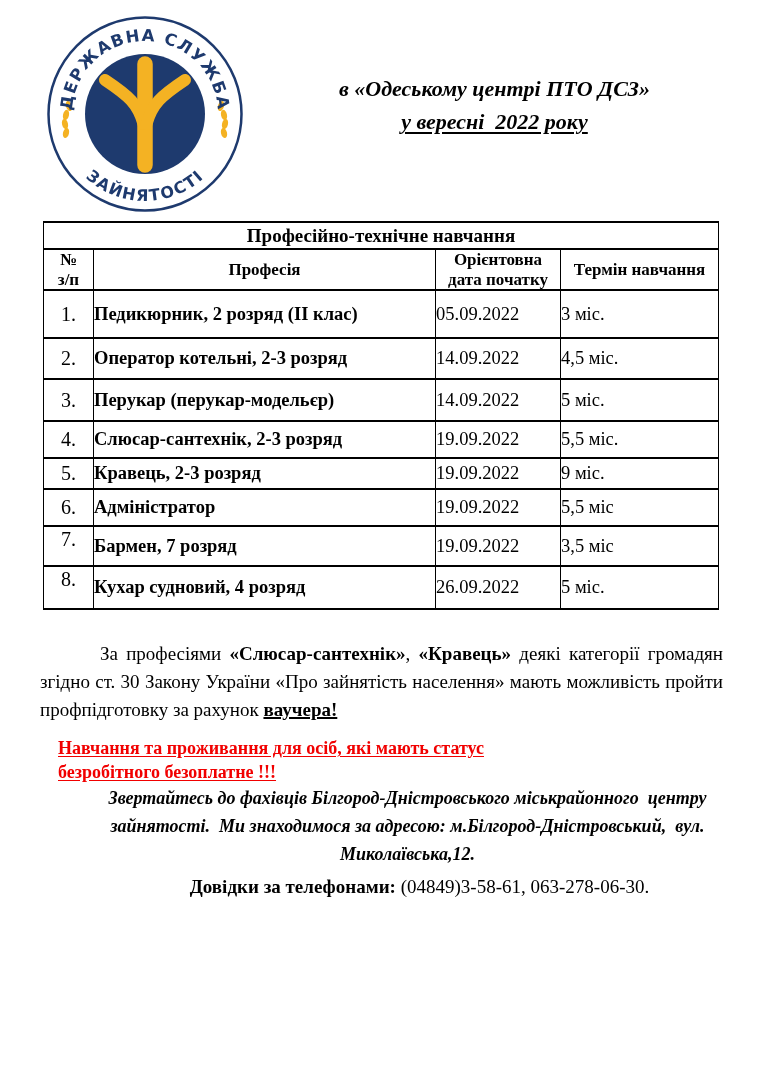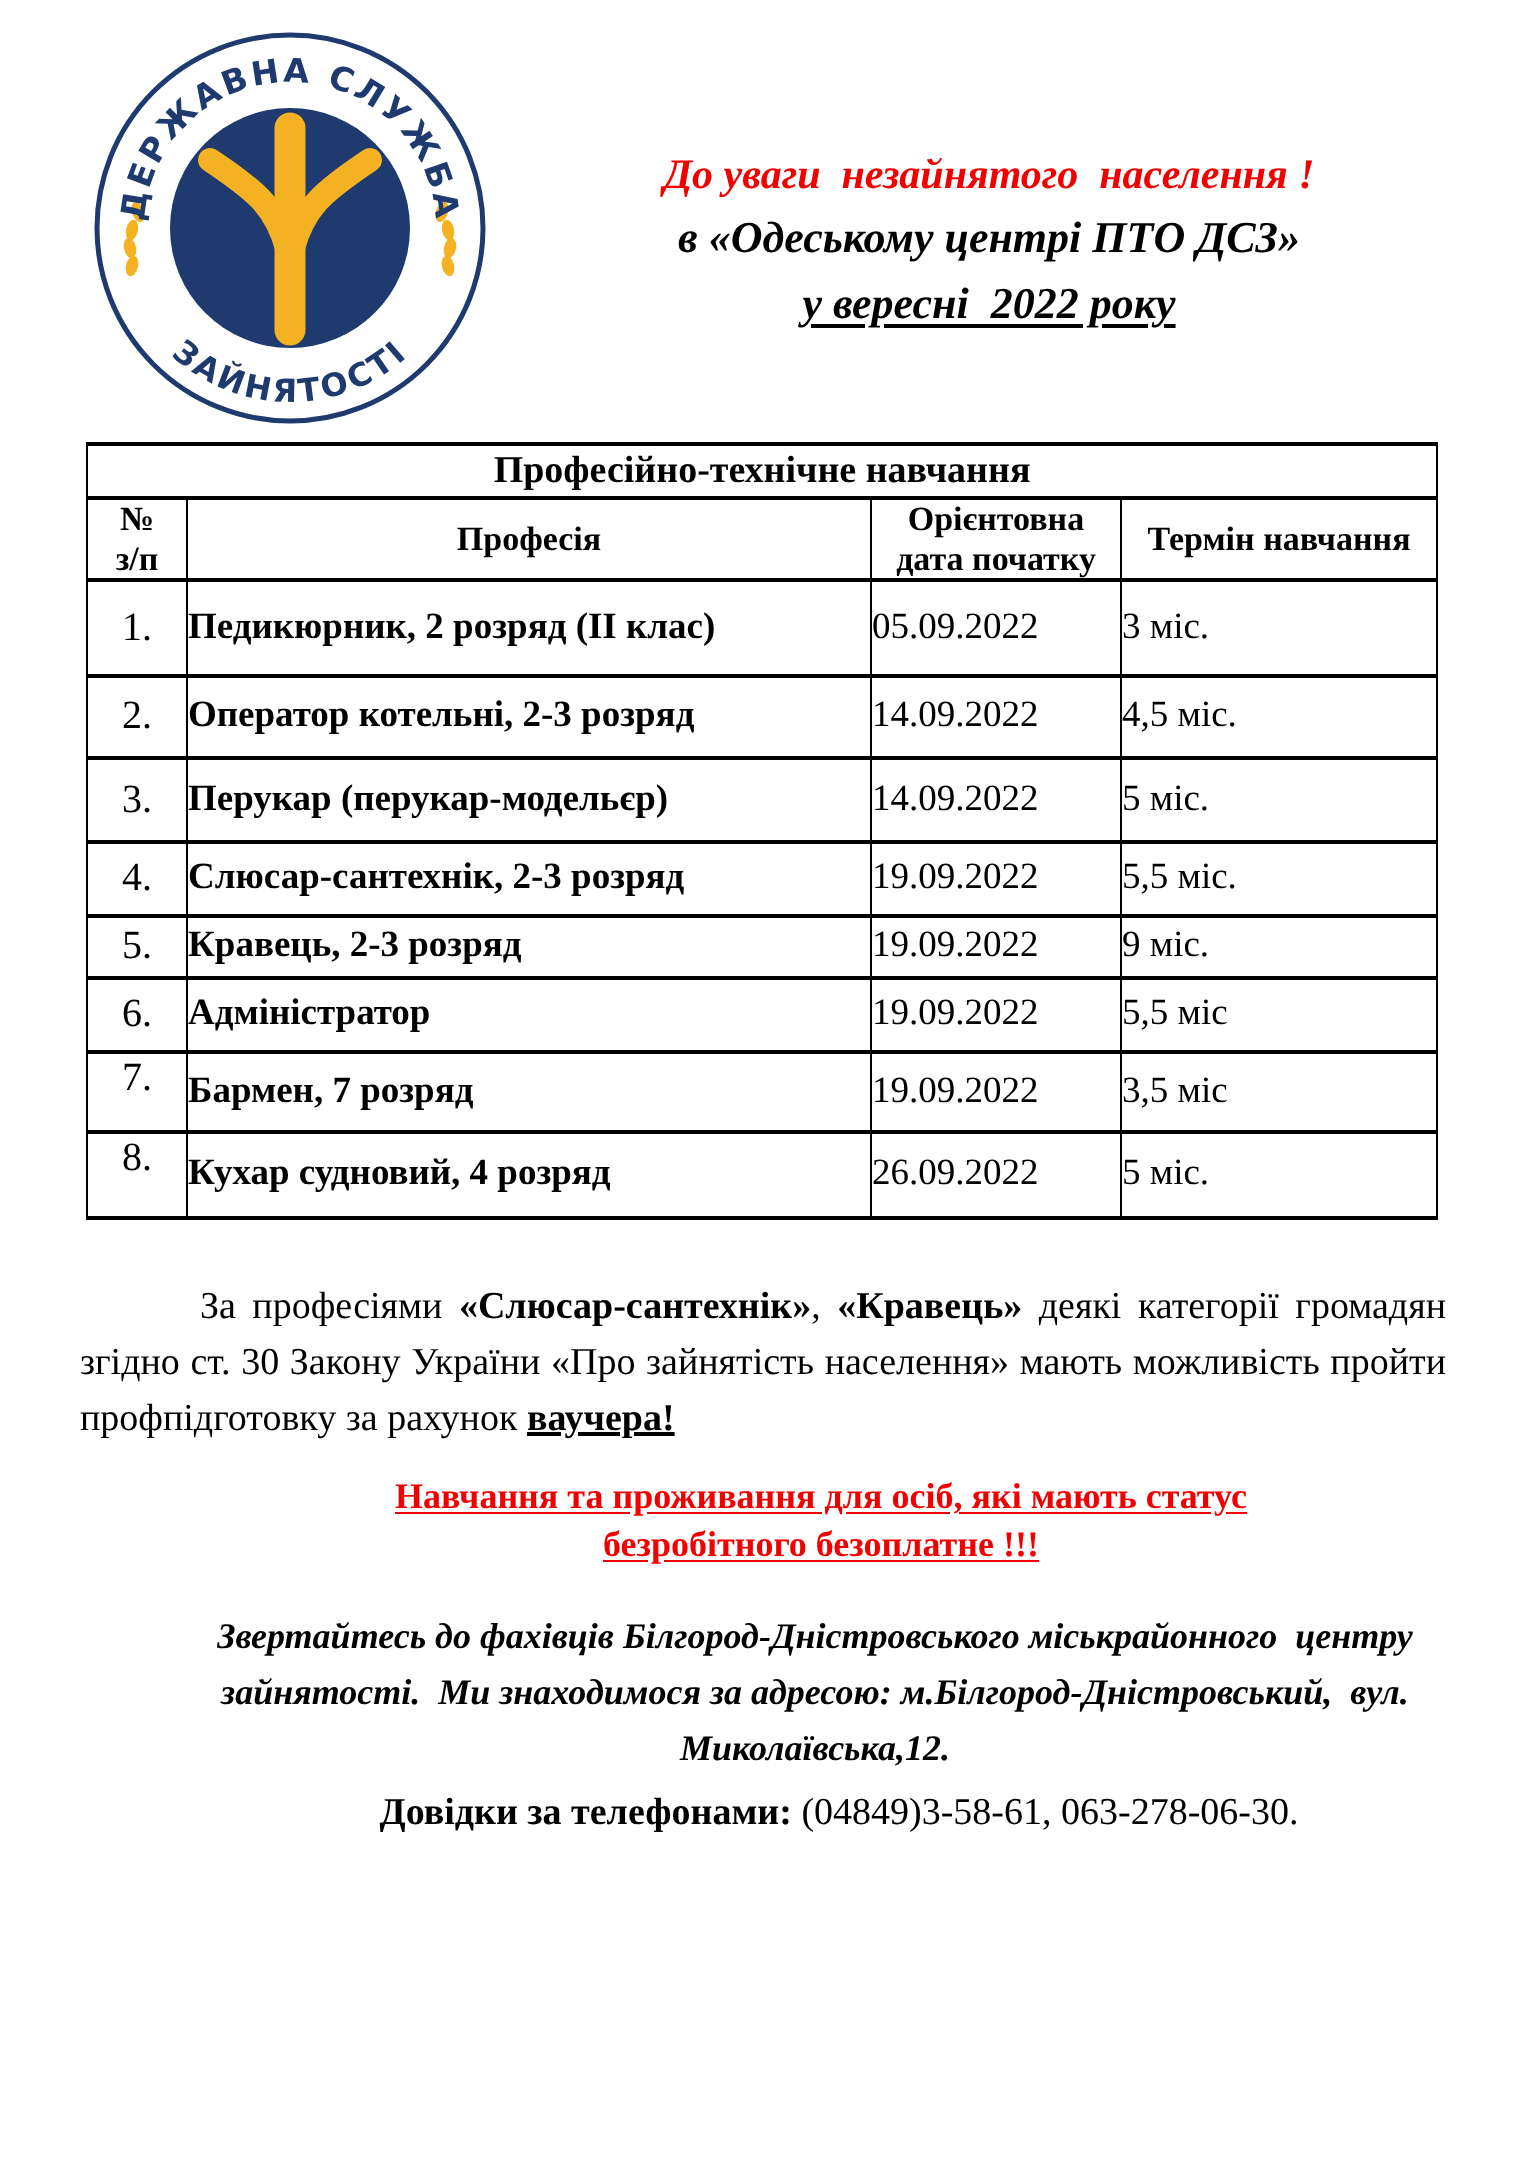--- a/index.html
+++ b/index.html
@@ -115,33 +115,33 @@
   .voucher {
     font-weight: bold;
     text-decoration: underline;
     text-decoration-thickness: 2px;
   }
 
   
   .red-note {
     margin-top: 12px;
     padding-left: 58px;
-    text-align: center;
+    text-align: left;
     color: #f10000;
     font-weight: bold;
     font-size: 18px;
     line-height: 24px;
     text-decoration: underline;
     text-underline-offset: 2px;
     white-space: pre-wrap;
   }
 
   
   .address-note {
-    margin-top: 20px;
+    margin-top: 0;
     padding-left: 52px;
     text-align: center;
     font-weight: bold;
     font-style: italic;
     font-size: 18px;
     line-height: 28px;
     white-space: pre-wrap;
     color: #000;
   }
 
@@ -190,21 +190,20 @@
         <text class="arc-text" font-size="16.5" text-anchor="middle">
           <textPath href="#arcTop" startOffset="50%">ДЕРЖАВНА СЛУЖБА</textPath>
         </text>
         <text class="arc-text" font-size="16" text-anchor="middle">
           <textPath href="#arcBot" startOffset="50%">ЗАЙНЯТОСТІ</textPath>
         </text>
       </svg>
     </div>
 
     <div class="headings">
-      <div class="h-line h-red">До уваги  незайнятого  населення !</div>
       <div class="h-line h-black">в «Одеському центрі ПТО ДСЗ»</div>
       <div class="h-line h-black h-underline">у вересні  2022 року</div>
     </div>
   </div>
 
   <table class="training">
     <colgroup>
       <col style="width:50px">
         <col style="width:342px">
         <col style="width:125px">

